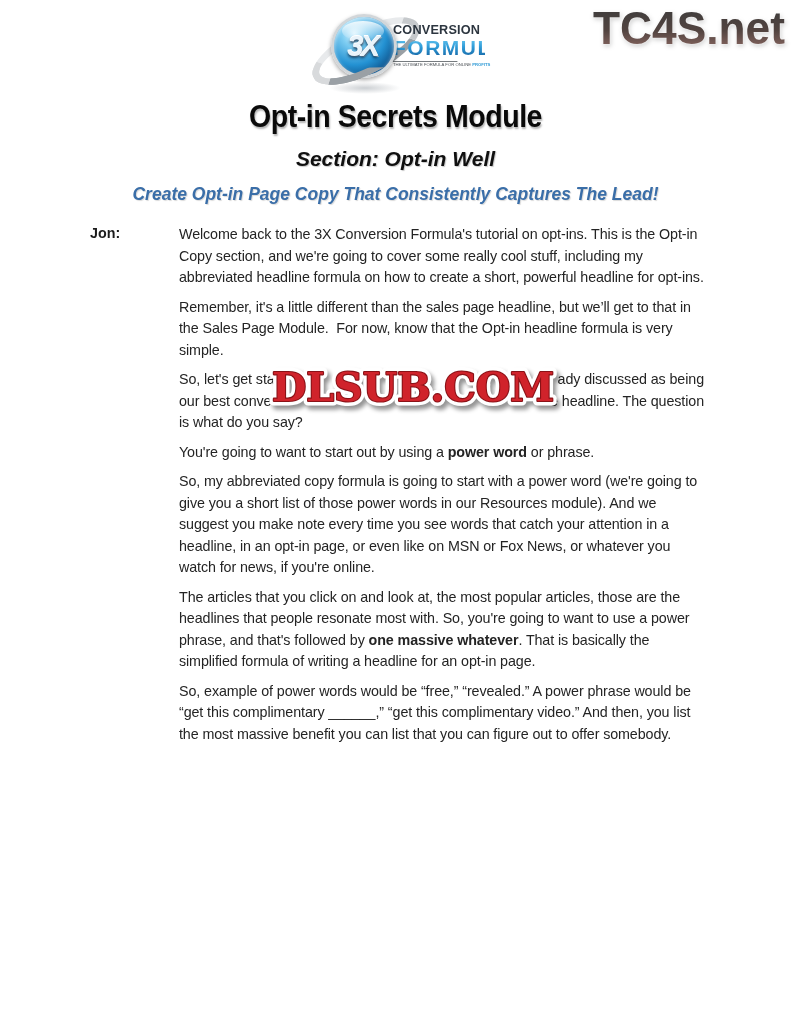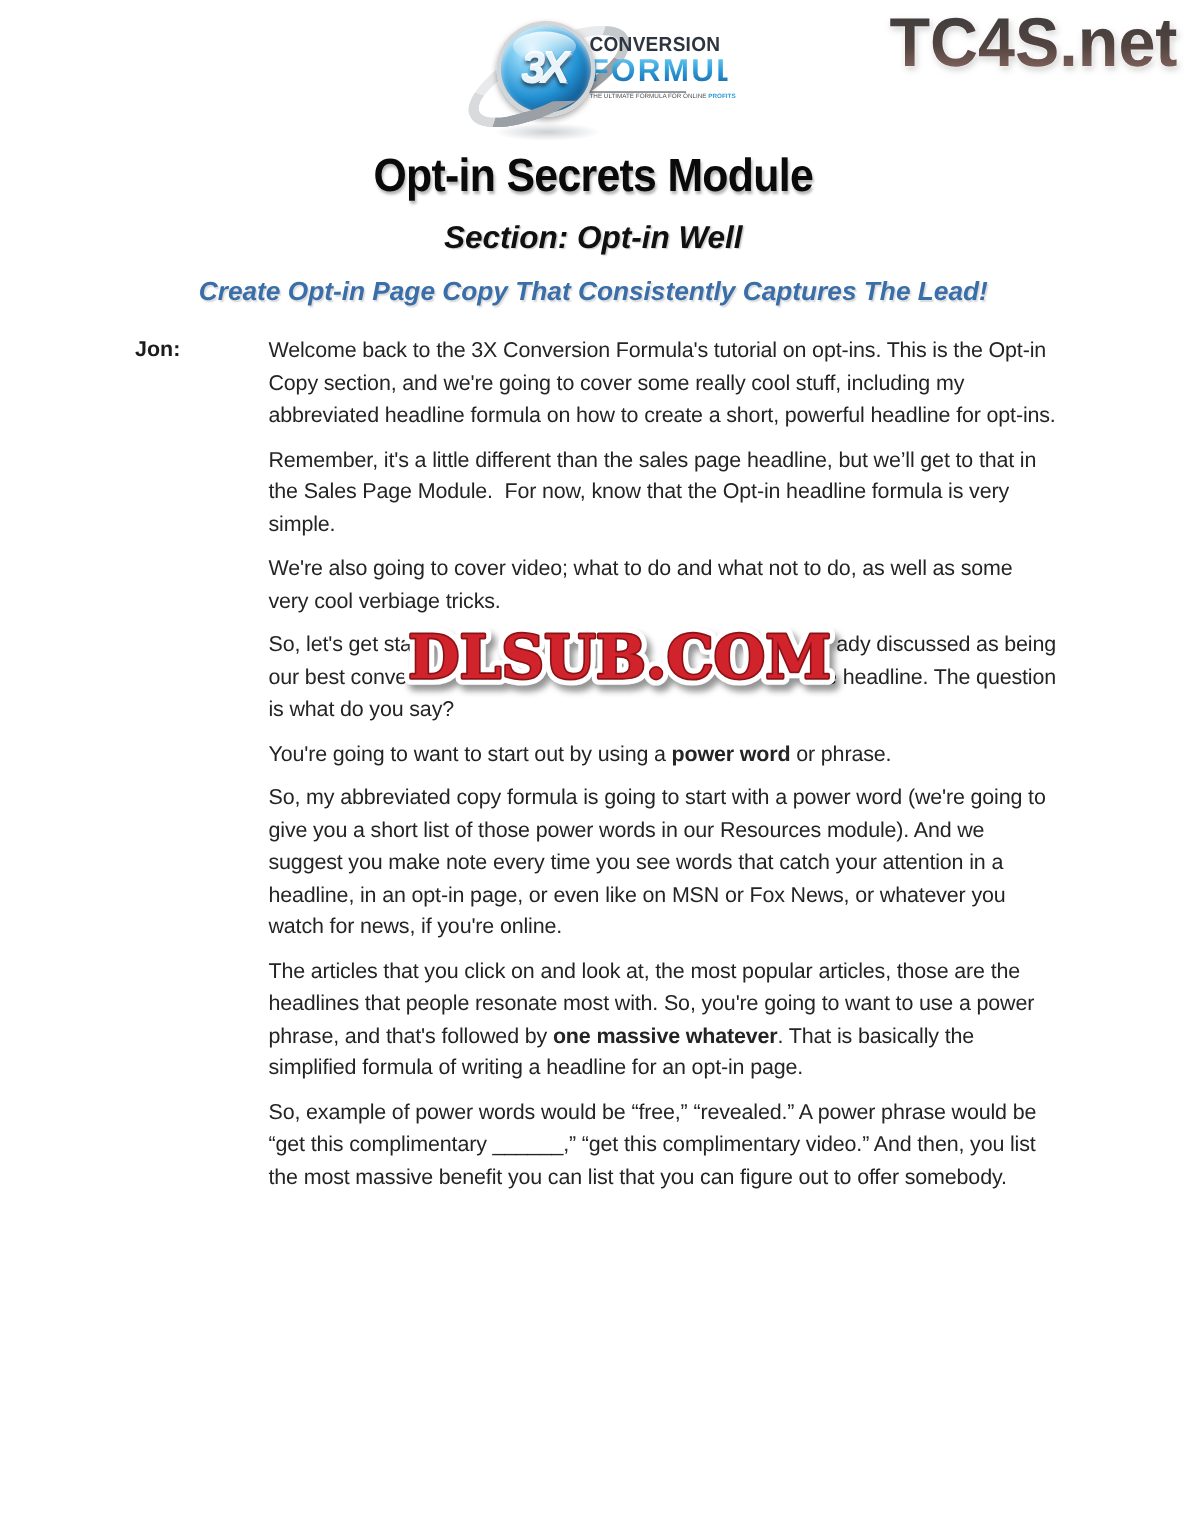--- a/index.html
+++ b/index.html
@@ -129,21 +129,20 @@
 
   <h1 class="title">Opt-in Secrets Module</h1>
   <div class="section">Section: Opt-in Well</div>
   <div class="lead">Create Opt-in Page Copy That Consistently Captures The Lead!</div>
 
   <div class="transcript">
     <div class="speaker">Jon:</div>
     <div class="paras" id="paras">
         <div class="para"><span>Welcome back to the 3X Conversion Formula's tutorial on opt-ins. This is the Opt-in Copy section, and we're going to cover some really cool stuff, including my abbreviated headline formula on how to create a short, powerful headline for opt-ins.</span></div>
         <div class="para"><span>Remember, it's a little different than the sales page headline, but we’ll get to that in the Sales Page Module.&nbsp; For now, know that the Opt-in headline formula is very simple.</span></div>
-        <div class="para"><span>We're also going to cover video; what to do and what not to do, as well as some very cool verbiage tricks.</span></div>
         <div class="para obscured">
           <div class="oline">
             <span>So, let's get sta</span>
             <span>ady discussed as being</span>
           </div>
           <div class="oline">
             <span>our best conve</span>
             <span>e headline. The question</span>
           </div>
           <div class="oline single">

